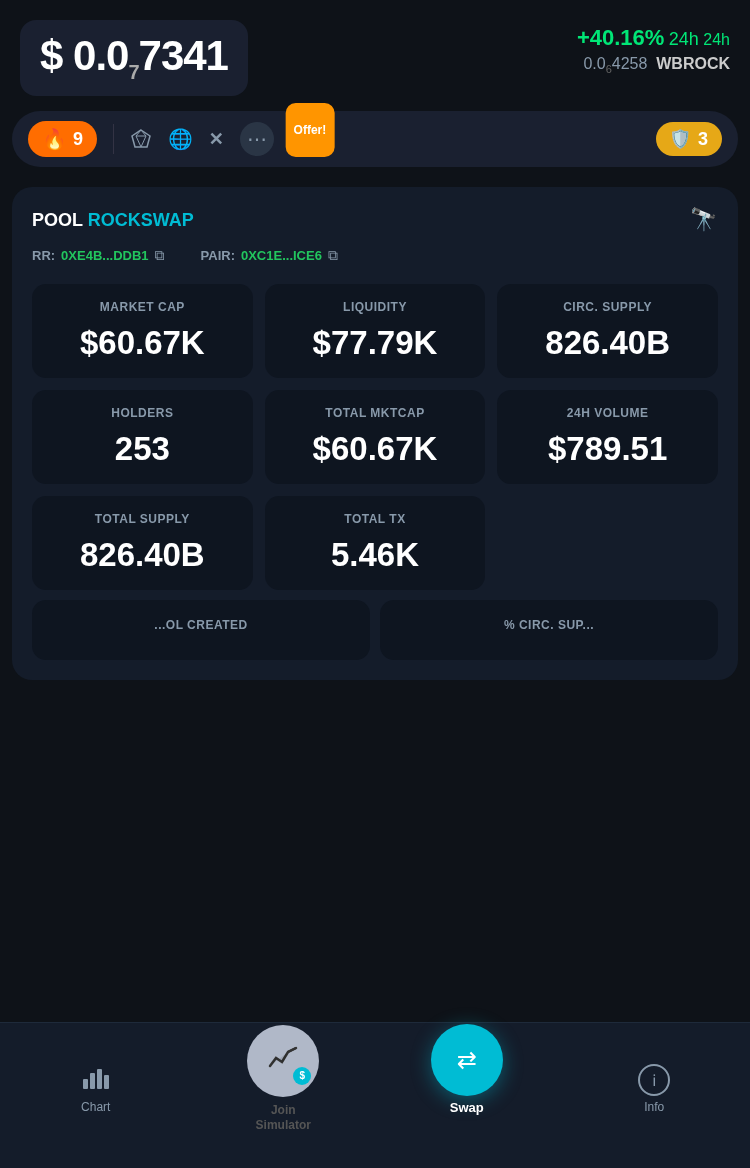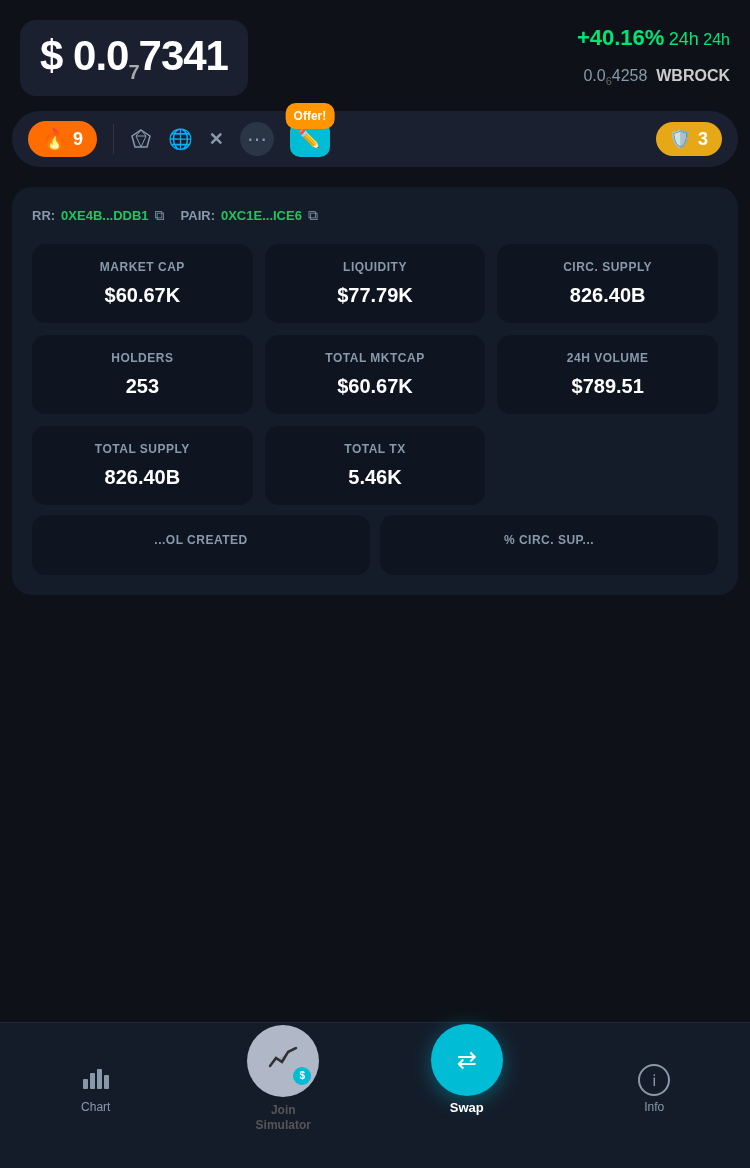--- a/index.html
+++ b/index.html
@@ -42,21 +42,21 @@
       color: #00e676;
     }
     .price-change-label {
       font-size: 16px;
       font-weight: 400;
       color: #00e676;
     }
     .wbrock-price {
       font-size: 16px;
       color: #8899aa;
-      margin-top: 16px;
+      margin-top: 4px;
     }
     .wbrock-label {
       color: #ccc;
       font-weight: 600;
     }
 
     
     .toolbar {
       background: #1a2030;
       border-radius: 50px;
@@ -112,21 +112,21 @@
     }
     .offer-badge {
       position: absolute;
       top: -18px;
       left: 50%;
       transform: translateX(-50%);
       background: #ff9500;
       color: #fff;
       font-size: 12px;
       font-weight: 700;
-      padding: 6px 8px;
+      padding: 20px 8px;
       border-radius: 10px;
       white-space: nowrap;
     }
     .offer-btn {
       background: #00bcd4;
       border-radius: 10px;
       width: 40px;
       height: 36px;
       display: flex;
       align-items: center;
@@ -170,21 +170,21 @@
     }
     .pool-title-colored {
       color: #00bcd4;
     }
     .binoculars-icon {
       font-size: 22px;
       color: #8899aa;
     }
     .pool-addresses {
       display: flex;
-      gap: 16px;
+      gap: 36px;
       margin-bottom: 20px;
       align-items: center;
     }
     .address-group {
       display: flex;
       align-items: center;
       gap: 6px;
     }
     .address-label {
       font-size: 13px;
@@ -219,21 +219,21 @@
     }
     .stat-label {
       font-size: 12px;
       font-weight: 600;
       color: #8899aa;
       letter-spacing: 0.5px;
       margin-bottom: 10px;
       text-transform: uppercase;
     }
     .stat-value {
-      font-size: 20px;
+      font-size: 33px;
       font-weight: 700;
       color: #fff;
     }
 
     
     .stats-partial {
       display: grid;
       grid-template-columns: 1fr 1fr;
       gap: 10px;
       margin-top: 10px;
@@ -413,20 +413,24 @@
       </div>
     </div>
   </div>
   <div class="shield-btn">
     <span class="shield-icon">🛡️</span>
     <span>3</span>
   </div>
 </div>
 
 <div class="pool-card">
+  <div class="pool-header">
+    <div class="pool-title"><span>POOL </span><span class="pool-title-colored">ROCKSWAP</span></div>
+    <span class="binoculars-icon">🔭</span>
+  </div>
   <div class="pool-addresses">
     <div class="address-group">
       <span class="address-label">RR:</span>
       <span class="address-value">0XE4B...DDB1</span>
       <span class="copy-icon">⧉</span>
     </div>
     <div class="address-group">
       <span class="address-label">PAIR:</span>
       <span class="address-value">0XC1E...ICE6</span>
       <span class="copy-icon">⧉</span>

